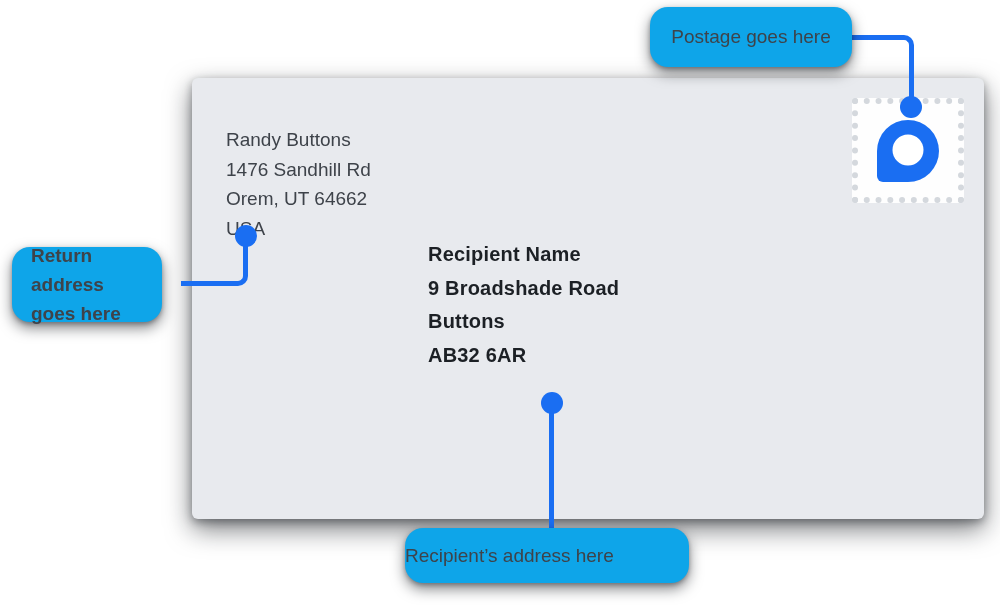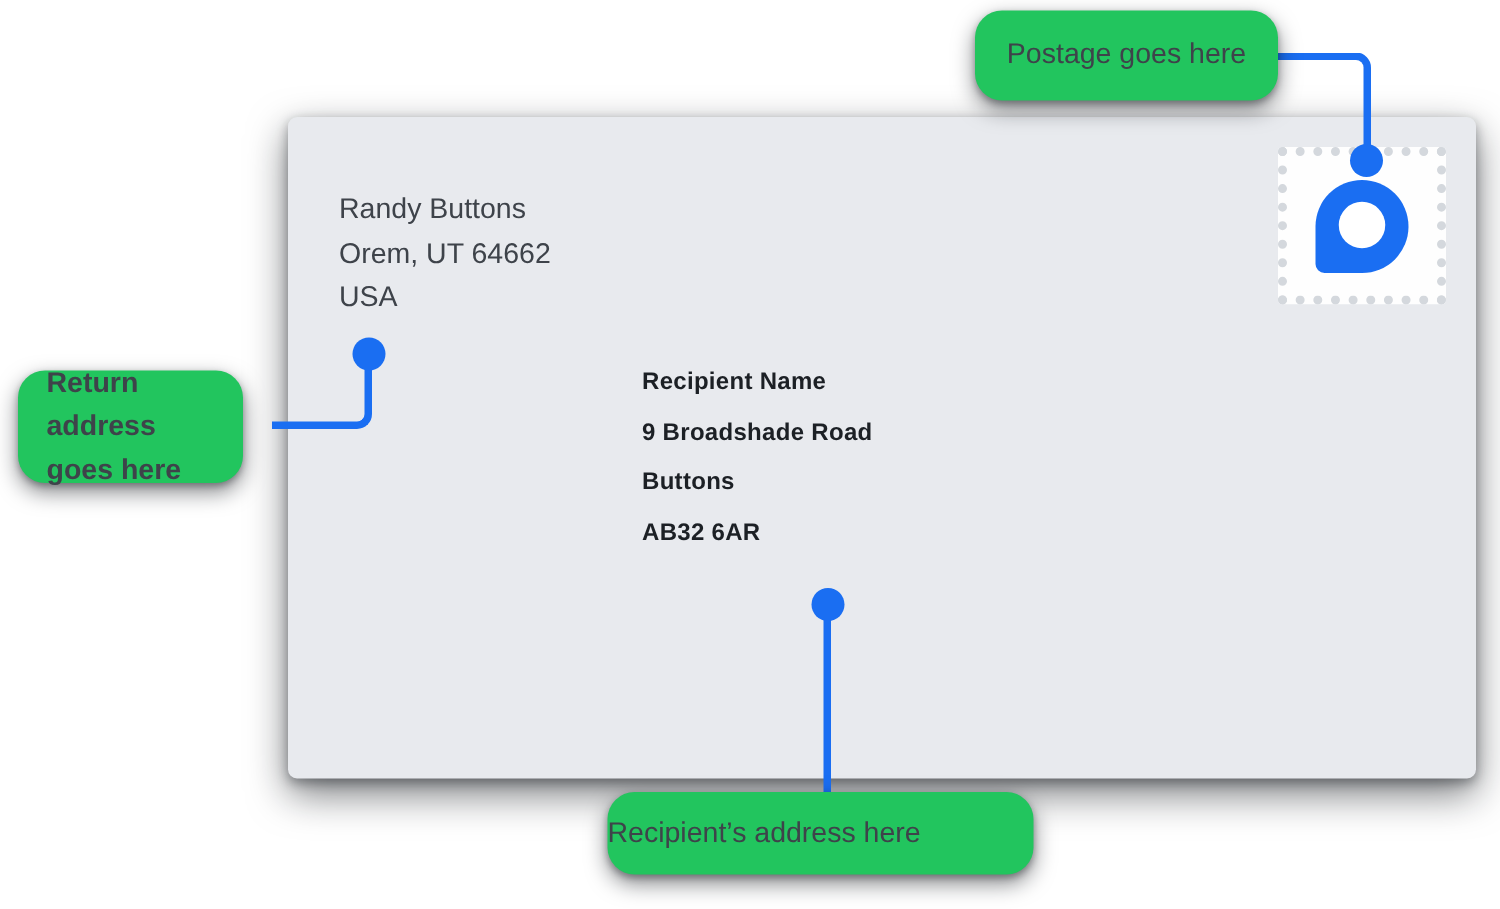--- a/index.html
+++ b/index.html
@@ -36,21 +36,21 @@
     line-height: 29.5px;
     color: #3e434a;
     z-index: 2;
     margin-top: 24px;
   }
 
   .recipient-address {
     position: absolute;
     left: 428px;
     top: 238px;
-    font-size: 16px;
+    font-size: 20px;
     font-weight: 700;
     line-height: 33.5px;
     color: #1c2025;
     letter-spacing: 0.2px;
     z-index: 2;
   }
 
   
   .stamp {
     position: absolute;
@@ -125,21 +125,21 @@
     z-index: 5;
   }
   .dot-postage   { left: 900px; top: 96px;  }
   .dot-return    { left: 235px; top: 225px; }
   .dot-recipient { left: 541px; top: 392px; }
 
   
   .callout {
     position: absolute;
     box-sizing: border-box;
-    background: #22c55e;
+    background: #0ea5e9;
     border-radius: 18px;
     box-shadow: 0 6px 14px rgba(12, 16, 22, 0.5), 0 2px 4px rgba(12, 16, 22, 0.28);
     color: #3e434a;
     font-size: 19px;
     display: flex;
     align-items: center;
     z-index: 4;
   }
   .callout-postage {
     left: 650px;
@@ -168,20 +168,21 @@
 </style>
 </head>
 <body>
 
 <div class="scene">
 
   <div class="envelope"></div>
 
   <div class="return-address">
     <div>Randy Buttons</div>
+    <div>1476 Sandhill Rd</div>
     <div>Orem, UT 64662</div>
     <div>USA</div>
   </div>
 
   <div class="recipient-address">
     <div>Recipient Name</div>
     <div>9 Broadshade Road</div>
     <div>Buttons</div>
     <div>AB32 6AR</div>
   </div>

